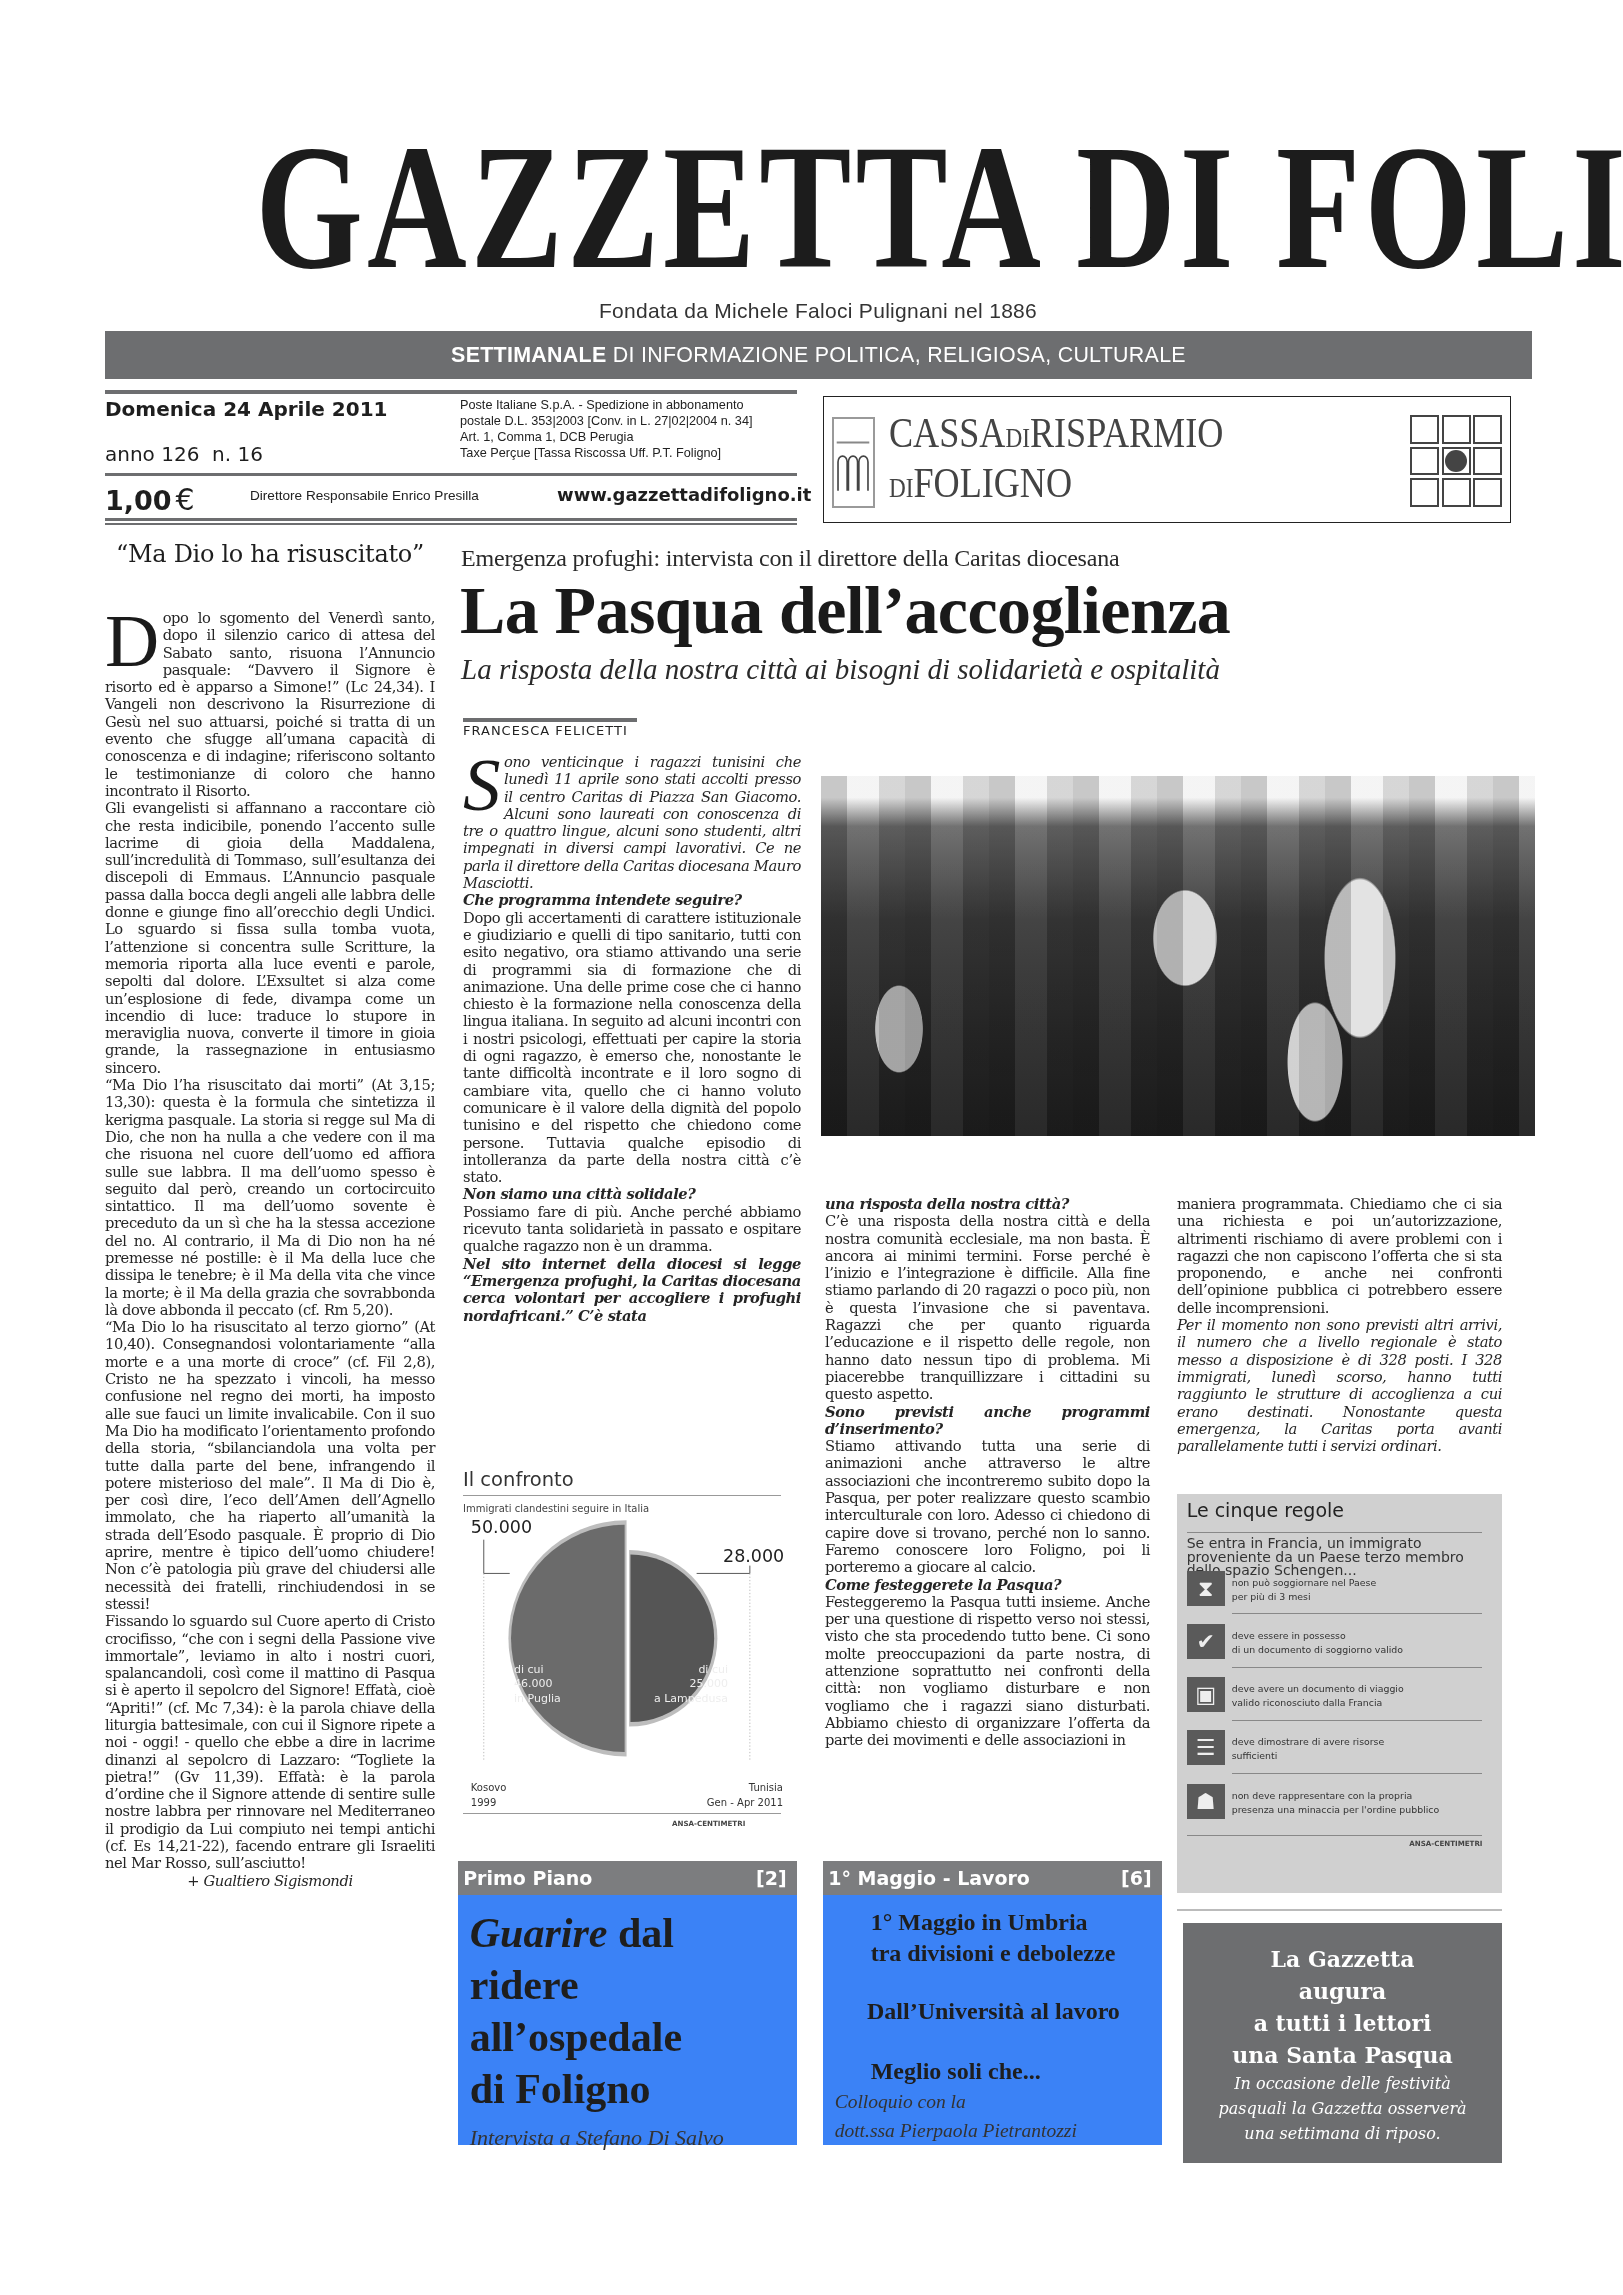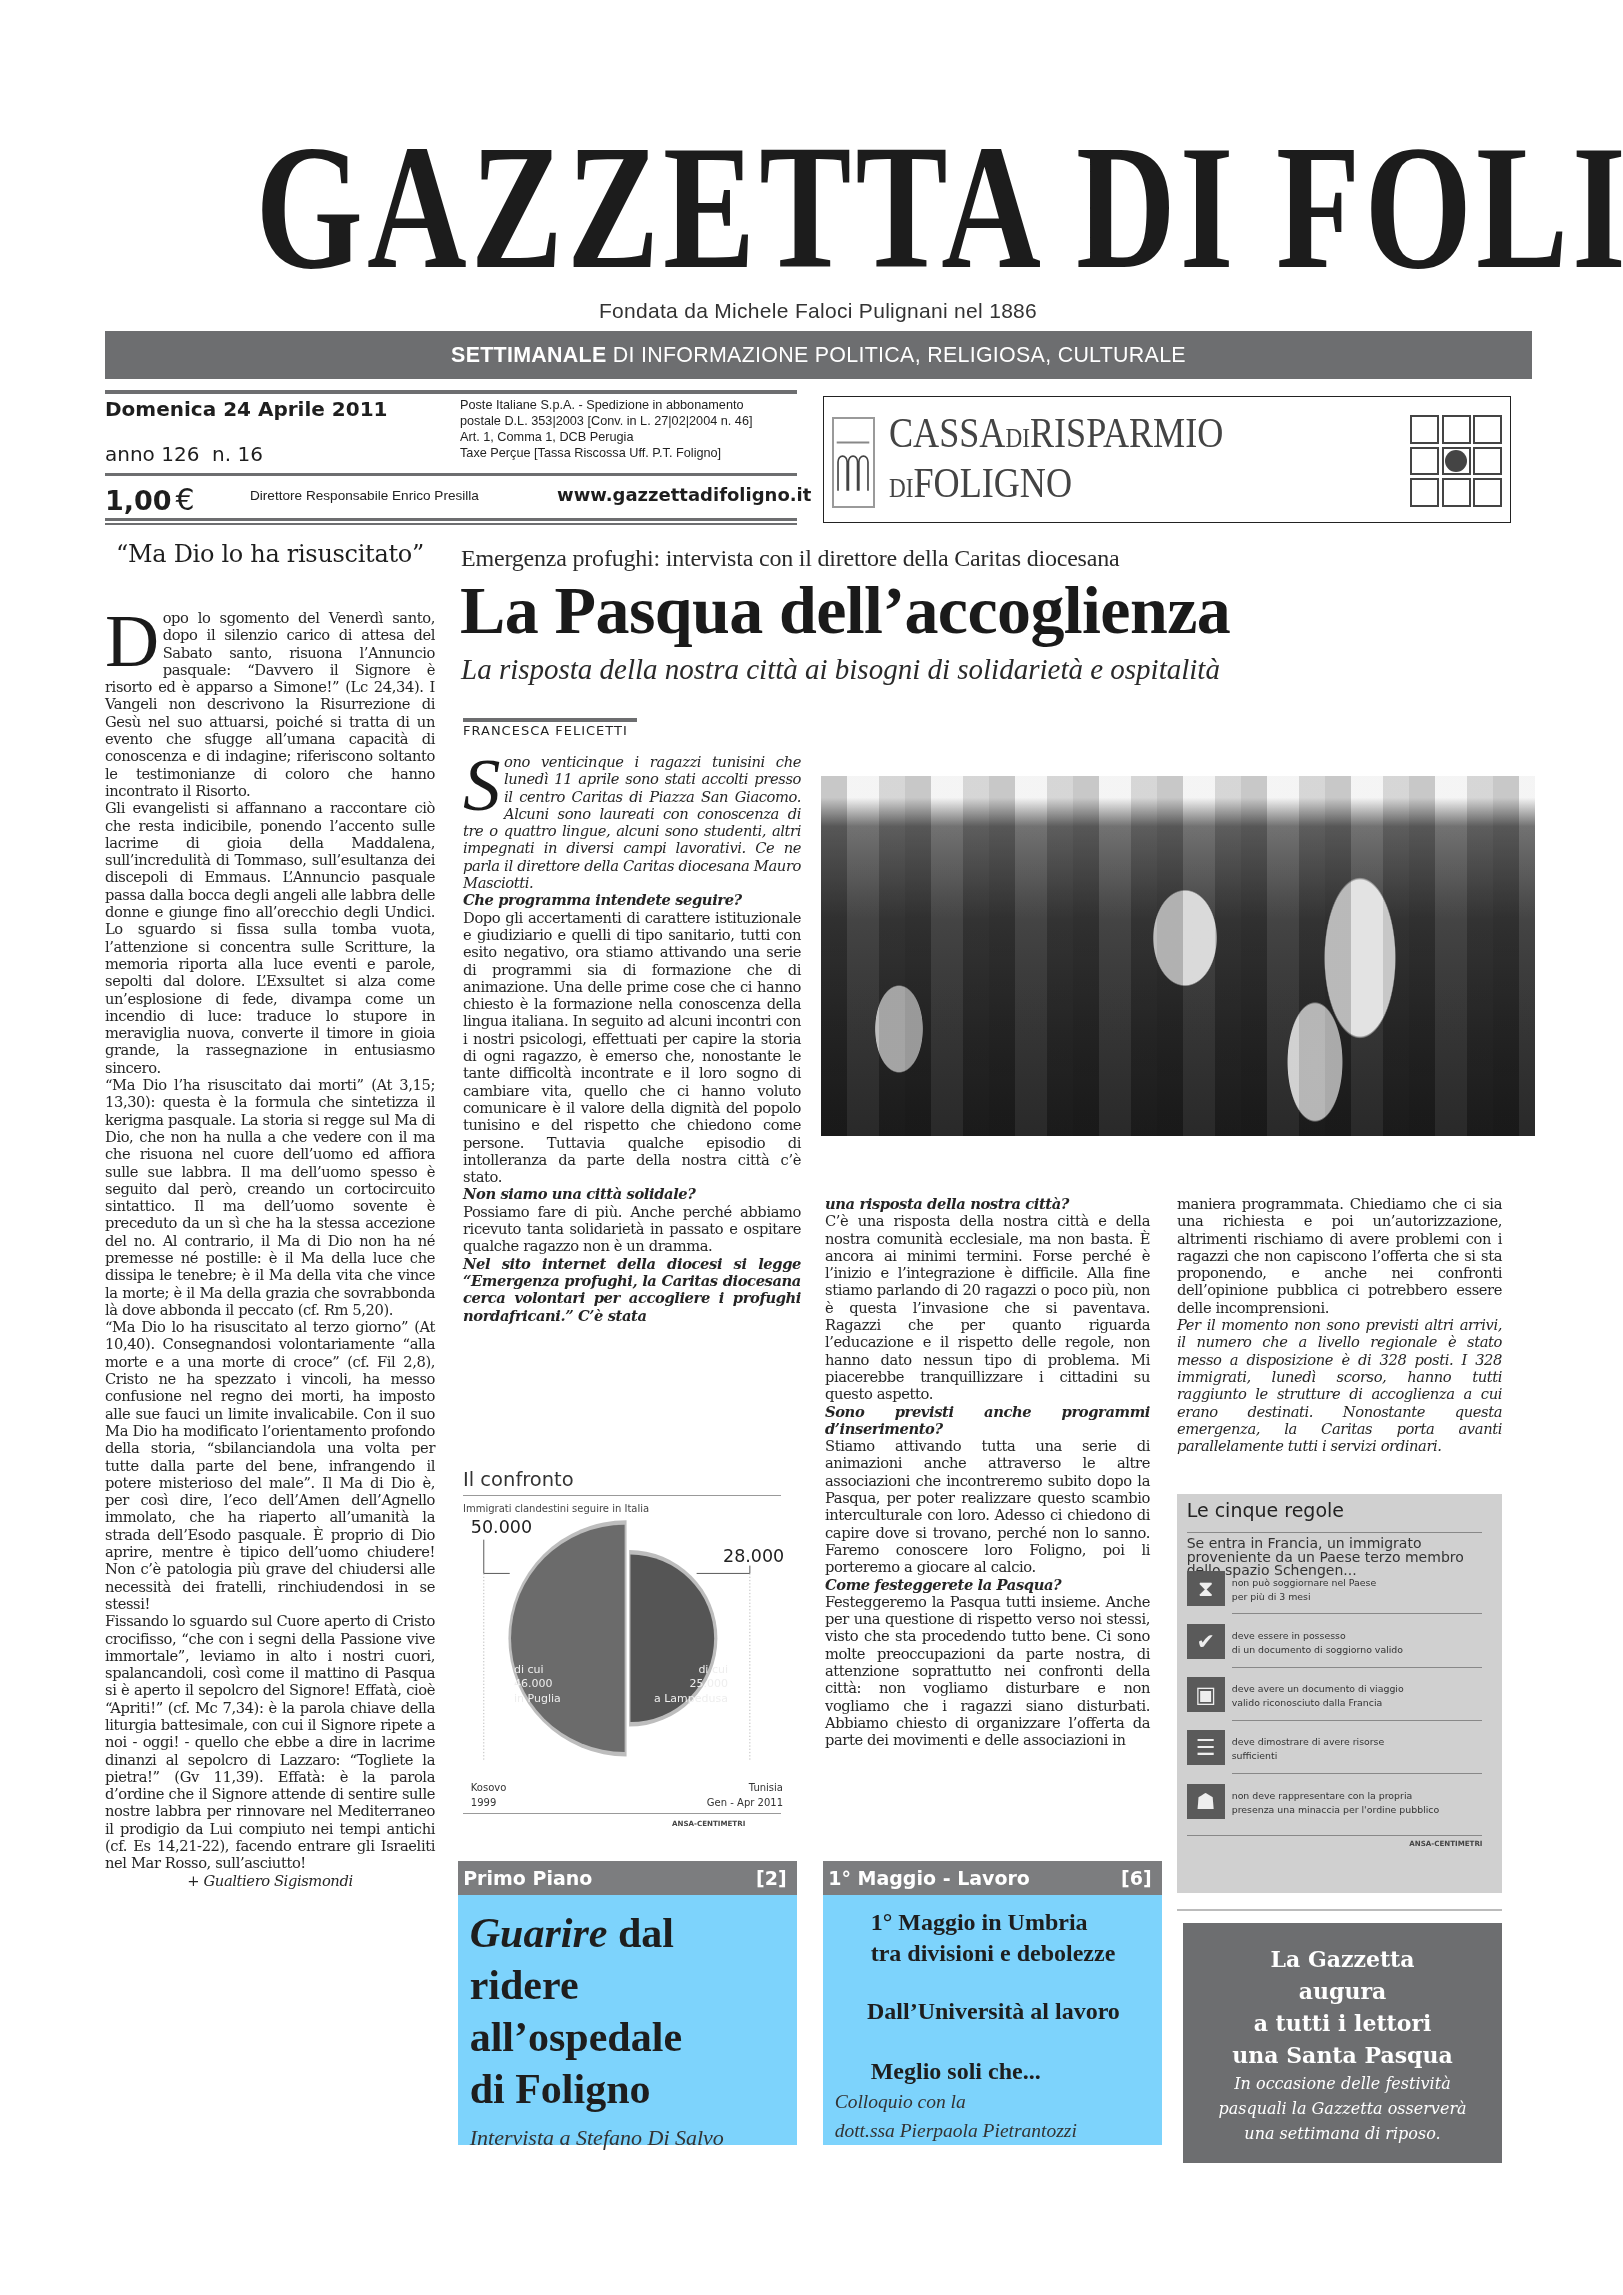--- a/index.html
+++ b/index.html
@@ -84,21 +84,21 @@
   .rules { left: 1177px; top: 1494px; width: 325px; height: 399px; background: #d0d0d0; }
   .rules-title { position: absolute; left: 9.7px; top: 5.2px; font-family: "DejaVu Sans", sans-serif; font-size: 19px; color: #222; }
   .rules-rule { position: absolute; height: 1.3px; background: #888; }
   .rules-intro { position: absolute; left: 9.7px; top: 43px; width: 305px; font-family: "DejaVu Sans", sans-serif; font-size: 14px; line-height: 13.6px; color: #333; }
   .rule-item { position: absolute; left: 9.7px; width: 305px; height: 36px; }
   .rule-icon { position: absolute; left: 0; top: 0; width: 38px; height: 35px; background: #5a5a5a; color: #eee; font-size: 22px; text-align: center; line-height: 35px; font-family: "DejaVu Sans", sans-serif; }
   .rule-text { position: absolute; left: 45px; top: 5.2px; font-family: "DejaVu Sans", sans-serif; font-size: 9.4px; line-height: 13.6px; color: #333; }
   .rules-src { position: absolute; right: 19.5px; bottom: 2.6px; font-family: "DejaVu Sans", sans-serif; font-size: 7.1px; font-weight: bold; color: #444; }
 
   
-  .box { background: #7dd3fc; }
+  .box { background: #3b82f6; }
   .box-head { height: 34px; background: #7c7d7f; color: #fff; font-family: "DejaVu Sans", sans-serif; font-weight: bold;
     font-size: 19px; line-height: 34px; padding: 0 10.4px 0 5.2px; display: flex; justify-content: space-between; }
   .box1 { left: 458px; top: 1861px; width: 339px; height: 284px; }
   .box2 { left: 823px; top: 1861px; width: 339px; height: 284px; }
   .box1 .big { font-family: "Liberation Serif", serif; font-weight: bold; font-size: 42px; line-height: 52px; padding: 11.7px 0 0 11.7px; color: #1e1e1e; }
   .box1 .big i { font-weight: bold; }
   .box1 .sub { font-family: "Liberation Serif", serif; font-style: italic; font-size: 22px; padding: 10.4px 0 0 11.7px; color: #333; }
   .box2 .item { font-family: "Liberation Serif", serif; font-weight: bold; font-size: 24px; line-height: 31px; padding-left: 11.7px; color: #1e1e1e; margin-left: 36px; }
   .box2 .item-sub { font-family: "Liberation Serif", serif; font-style: italic; font-size: 19.5px; line-height: 29px; padding-left: 11.7px; color: #333; }
 
@@ -113,21 +113,21 @@
 <div class="abs founded">Fondata da Michele Faloci Pulignani nel 1886</div>
 <div class="abs banner">
   <b>SETTIMANALE</b><span> DI INFORMAZIONE POLITICA, RELIGIOSA, CULTURALE</span>
 </div>
 
 <div class="abs rule" style="left:105px; top:390px; width:692px;"></div>
 <div class="abs info-date">Domenica 24 Aprile 2011</div>
 <div class="abs info-anno" style="white-space:pre">anno 126  n. 16</div>
 <div class="abs info-postal">
   <div>Poste Italiane S.p.A. - Spedizione in abbonamento</div>
-  <div>postale D.L. 353|2003 [Conv. in L. 27|02|2004 n. 46]</div>
+  <div>postale D.L. 353|2003 [Conv. in L. 27|02|2004 n. 34]</div>
   <div>Art. 1, Comma 1, DCB Perugia</div>
   <div>Taxe Perçue [Tassa Riscossa Uff. P.T. Foligno]</div>
 </div>
 <div class="abs rule" style="left:105px; top:473px; width:692px; height:3.2px;"></div>
 <div class="abs info-price"><span>1,00</span><span class="euro">€</span></div>
 <div class="abs info-director">Direttore Responsabile Enrico Presilla</div>
 <div class="abs info-web">www.gazzettadifoligno.it</div>
 <div class="abs rule" style="left:105px; top:518px; width:692px; height:3.2px;"></div>
 <div class="abs rule" style="left:105px; top:523px; width:692px; height:1.9px;"></div>
 

